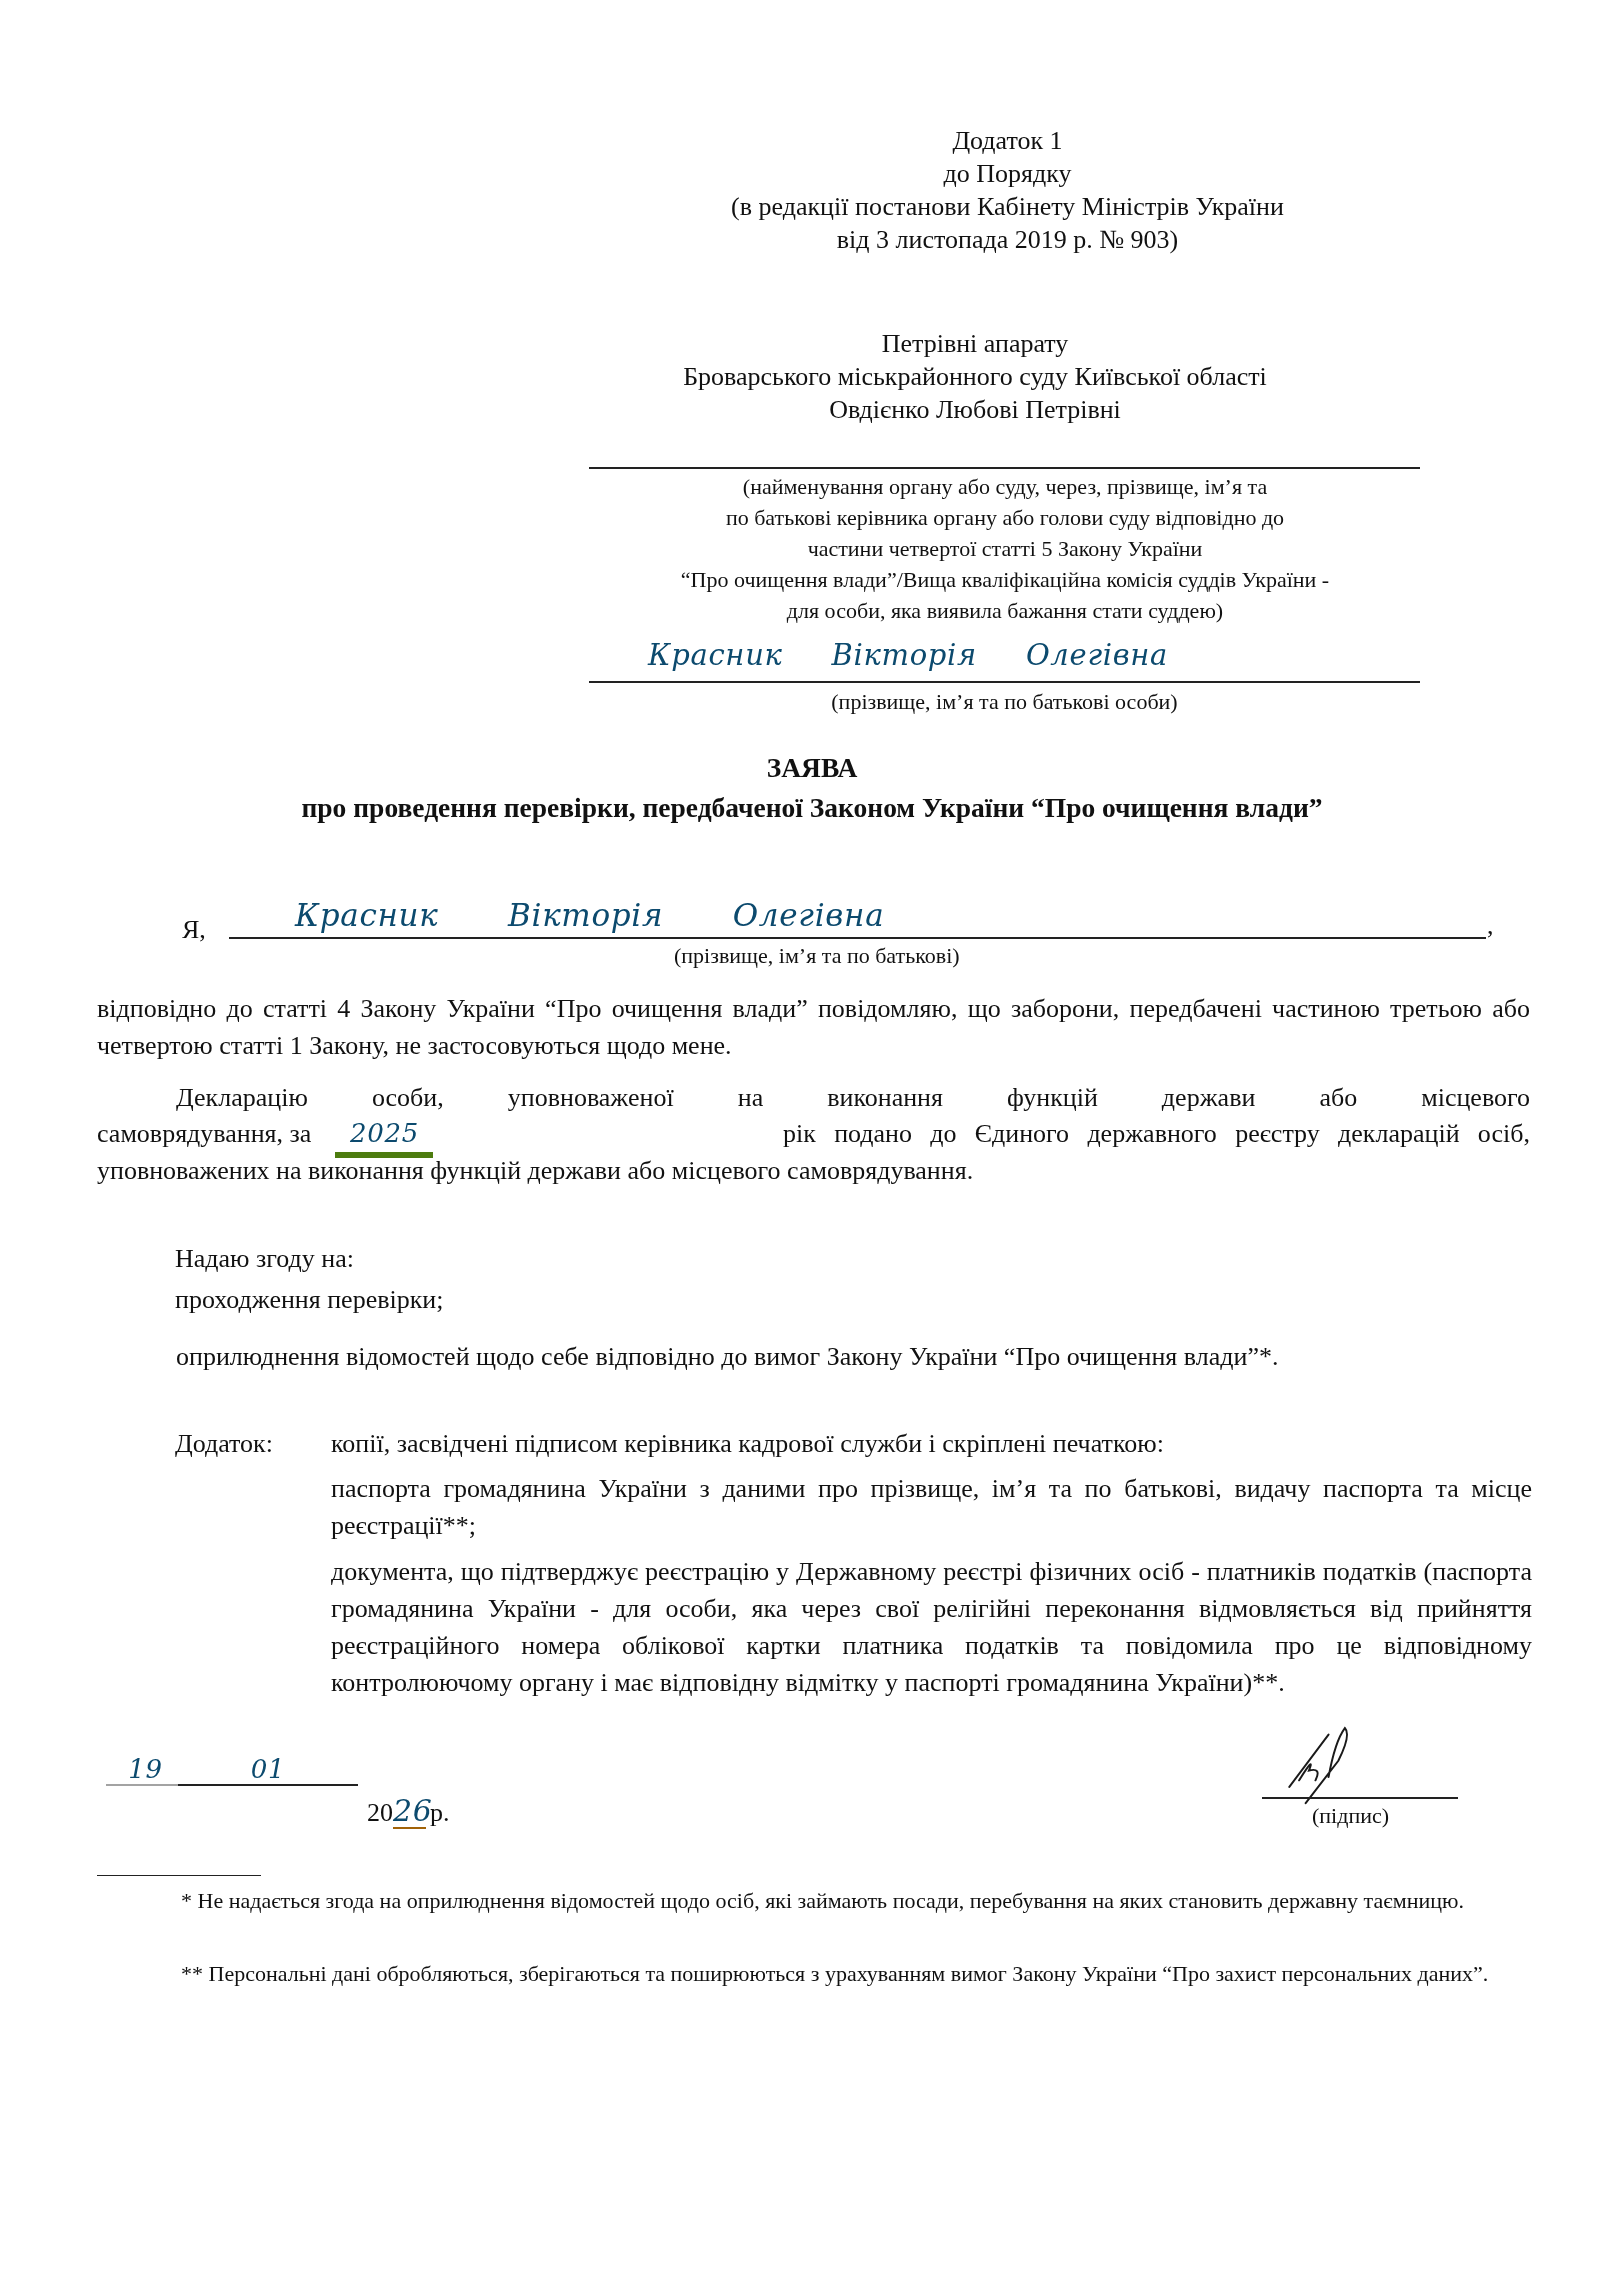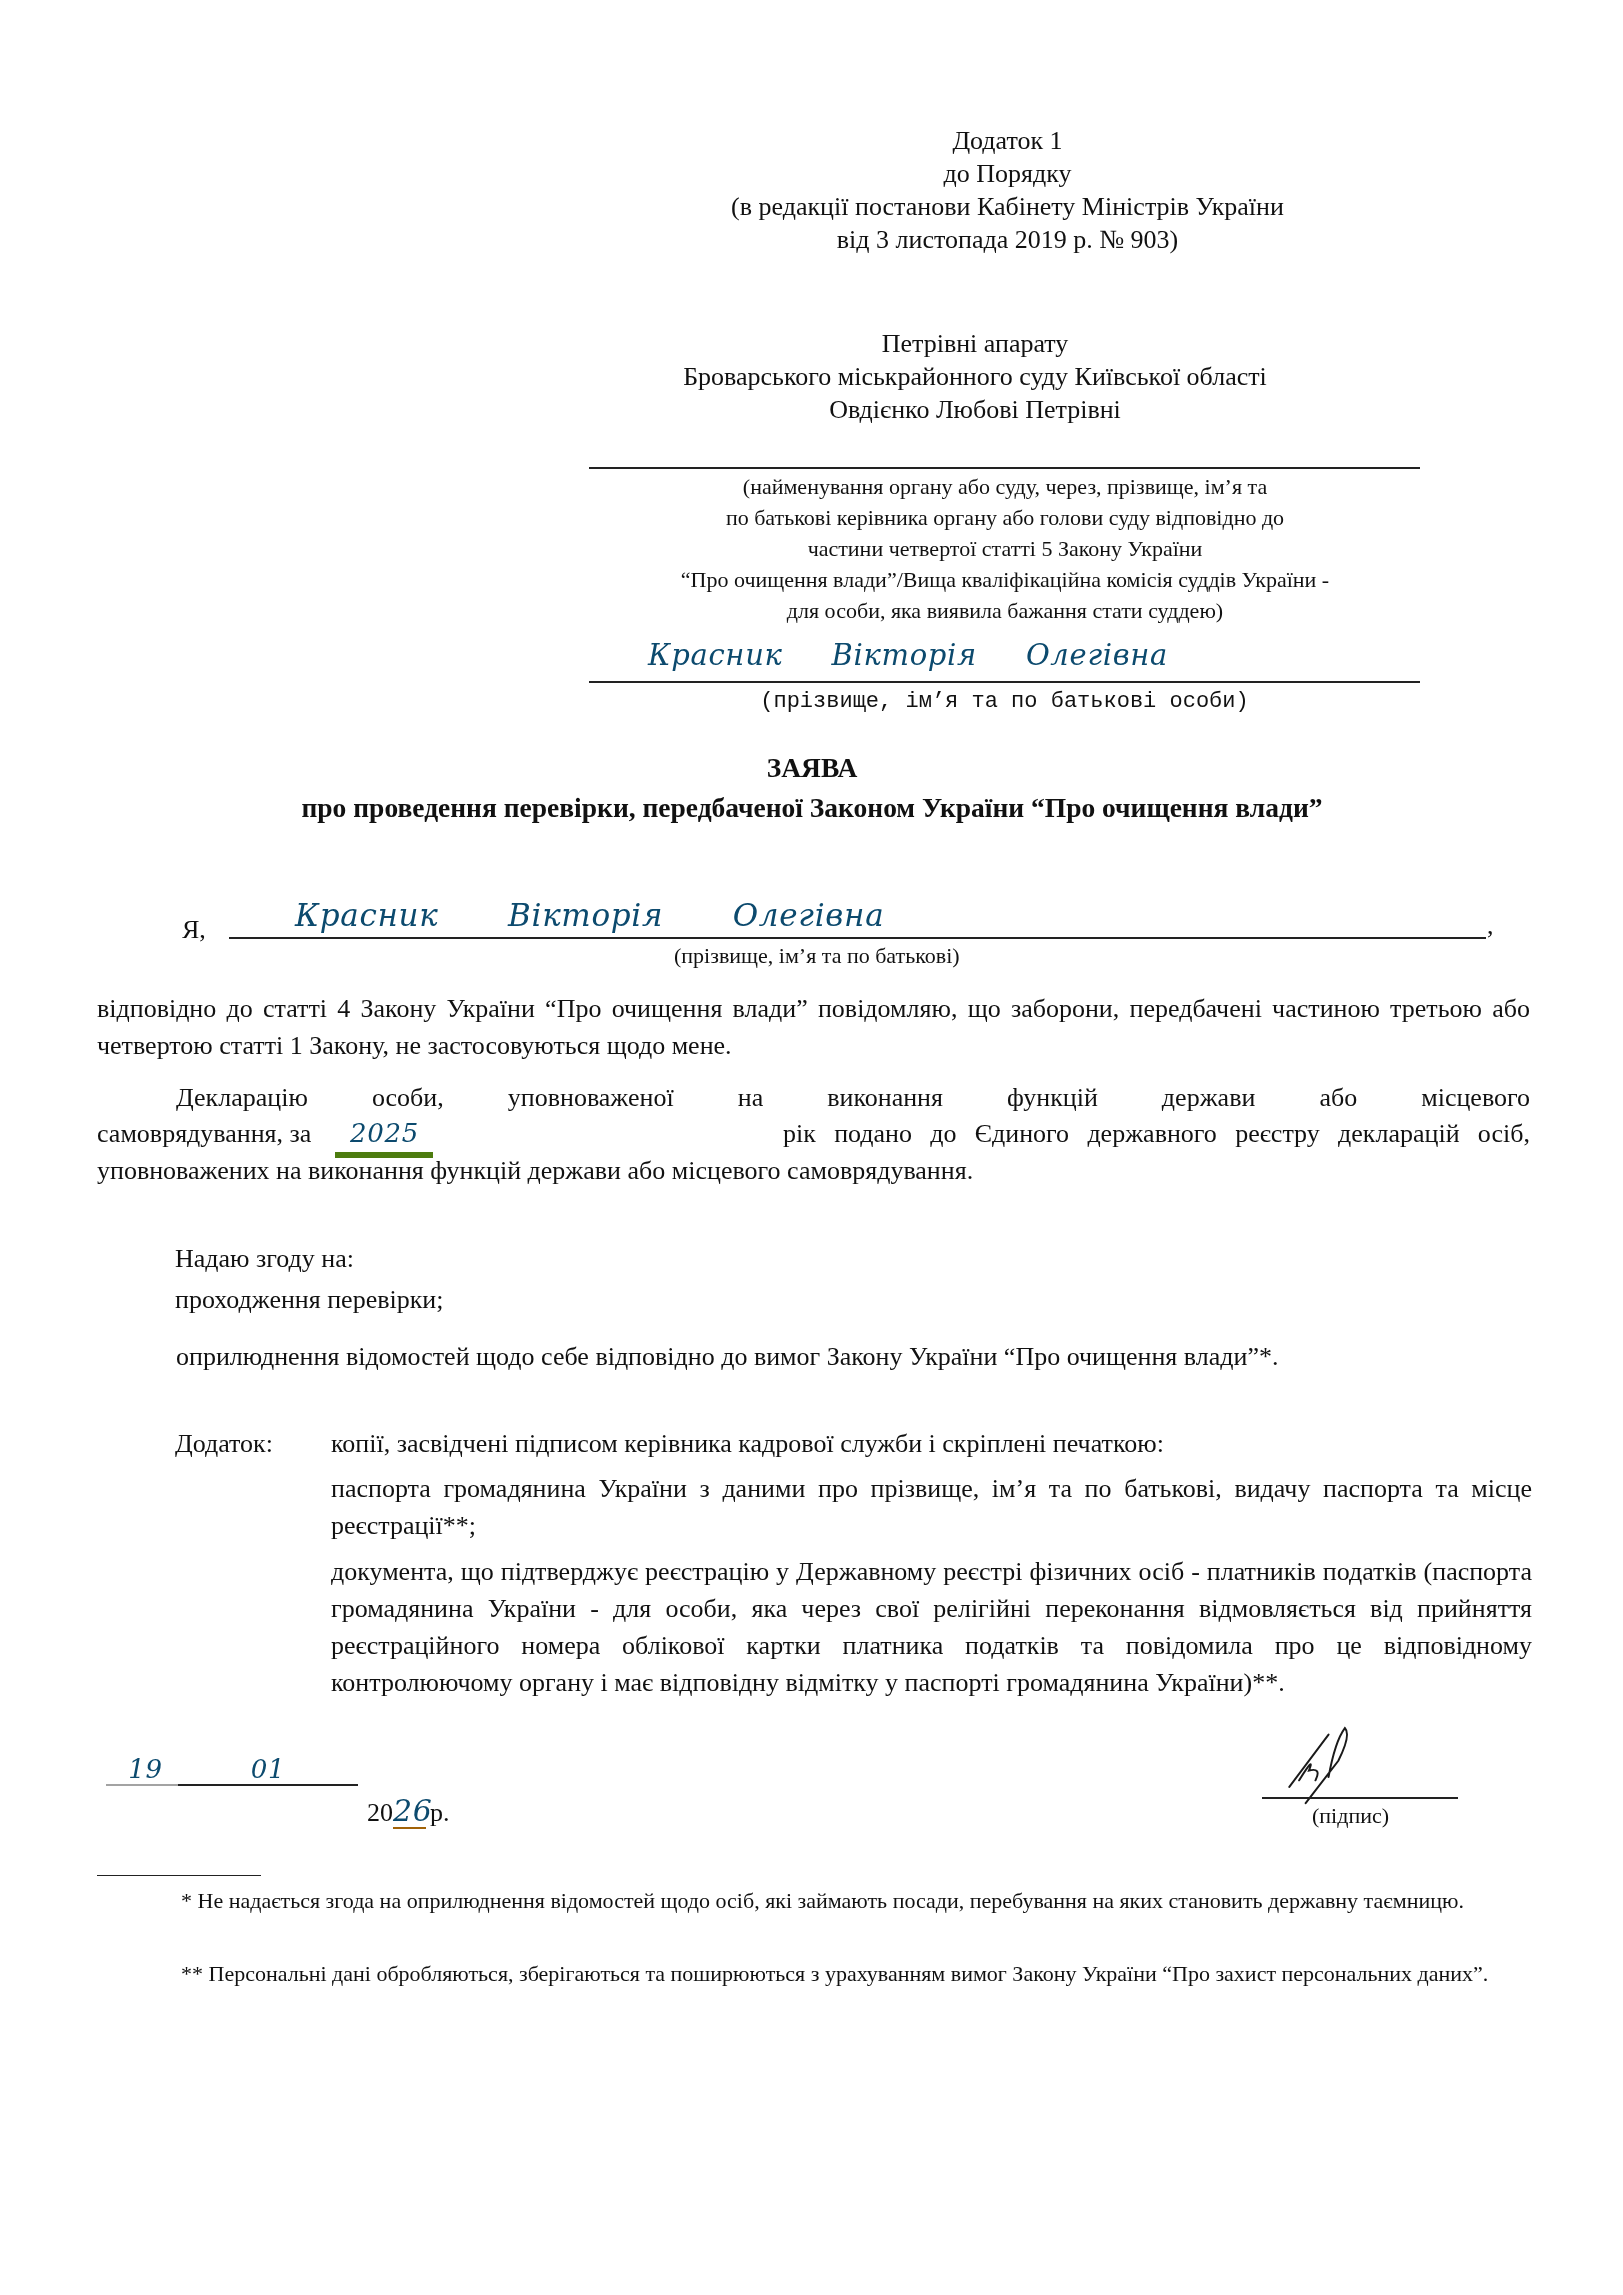--- a/index.html
+++ b/index.html
@@ -36,21 +36,21 @@
 <div class="abs center t34" style="left:583px; top:471px; width:844px;">
   <div>(найменування органу або суду, через, прізвище, ім’я та</div>
   <div>по батькові керівника органу або голови суду відповідно до</div>
   <div>частини четвертої статті 5 Закону України</div>
   <div>“Про очищення влади”/Вища кваліфікаційна комісія суддів України -</div>
   <div>для особи, яка виявила бажання стати суддею)</div>
 </div>
 
 <div class="abs hand" style="left:648px; top:638px; font-size:29px; word-spacing:39px;">Красник Вікторія Олегівна</div>
 <div class="line" style="left:589px; top:681px; width:831px;"></div>
-<div class="abs center t34" style="left:589px; top:686px; width:831px;font-family:Liberation Mono, monospace;">(прізвище, ім’я та по батькові особи)</div>
+<div class="abs center t34" style="left:589px; top:686px; width:831px;">(прізвище, ім’я та по батькові особи)</div>
 
 <div class="abs center bold" style="left:79px; top:749px; width:1466px; font-size:27.5px; line-height:37px;">ЗАЯВА</div>
 <div class="abs center bold" style="left:79px; top:789px; width:1466px; font-size:27.5px; line-height:37px;">про проведення перевірки, передбаченої Законом України “Про очищення влади”</div>
 
 <div class="abs t39" style="left:182px; top:913px;">Я,</div>
 <div class="abs hand" style="left:295px; top:897px; font-size:31px; word-spacing:59px;">Красник Вікторія Олегівна</div>
 <div class="line" style="left:229px; top:937px; width:1257px;"></div>
 <div class="abs t39" style="left:1487px; top:909px;">,</div>
 <div class="abs t34" style="left:674px; top:940px;">(прізвище, ім’я та по батькові)</div>
 

